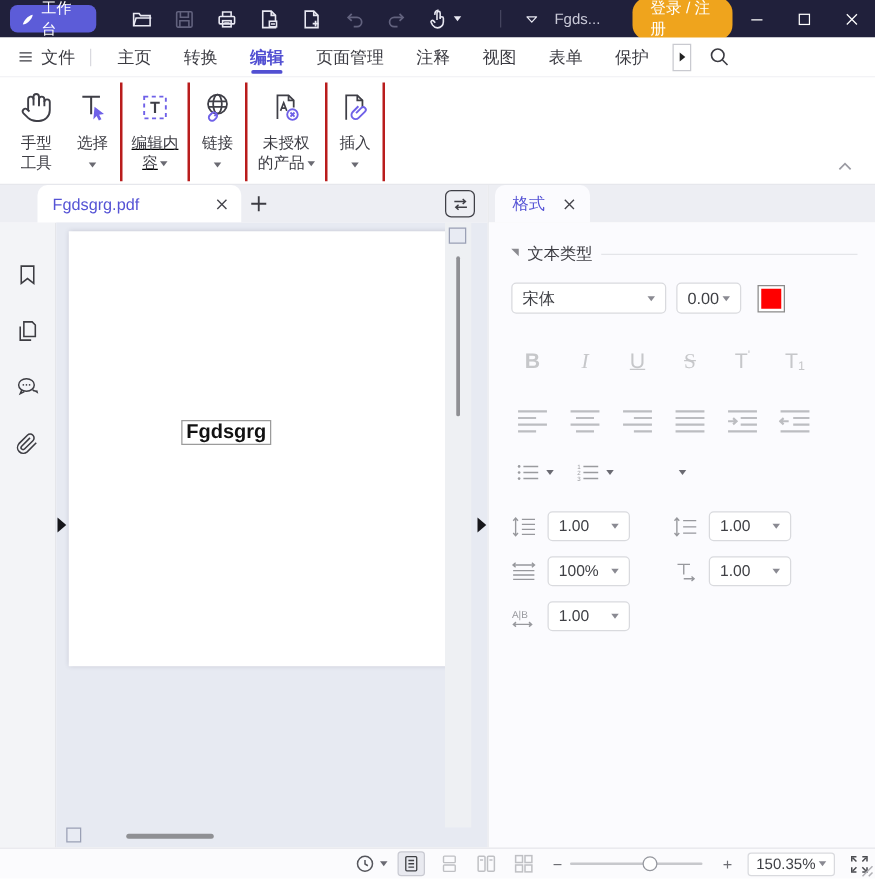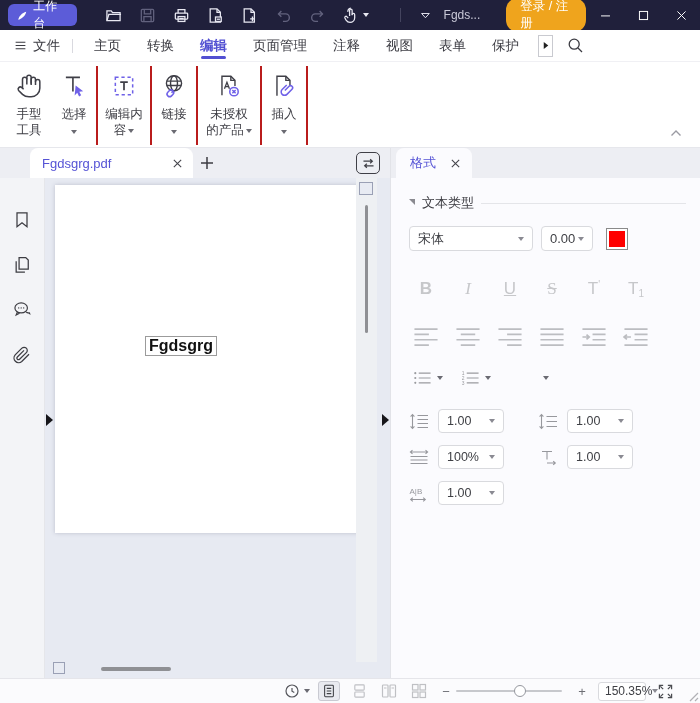--- a/index.html
+++ b/index.html
@@ -33,21 +33,21 @@
   .menu-expand { width:15px; height:22px; border:1px solid #c9cad0; background:#fff; display:flex; align-items:center; justify-content:center; margin-left:6px; cursor:pointer; }
   .menu-search { margin-left:14px; width:17px; height:17px; color:#3b3b42; cursor:pointer; }
 
   
   .ribbon { height:86px; background:#fff; border-bottom:1px solid #e6e7ec; display:flex; align-items:stretch; padding:4px 6px 2px 6px; position:relative; flex:0 0 auto; }
   .tool { display:flex; flex-direction:column; align-items:center; padding:4px 7px 0 7px; min-width:46px; cursor:pointer; }
   .tool.sep { border-right:2px solid #b91c1c; }
   .tool-icon { height:32px; display:flex; align-items:center; justify-content:center; color:#3f3f47; }
   .tool-label { margin-top:4px; font-size:12.5px; line-height:16px; color:#3c3c43; text-align:center; width:100%; }
   .tool-label .cap { display:inline-block; vertical-align:middle; margin-left:2px; }
-  .t-narrow { width:44px; } .t-mid { width:54px; } .t-wide { width:64px; }
+  .t-narrow { width:44px; } .t-mid { width:54px;text-decoration:underline; } .t-wide { width:64px; }
   .caret-down { width:0; height:0; border-left:3.5px solid transparent; border-right:3.5px solid transparent; border-top:4.5px solid #6a6a72; display:inline-block; }
   .ribbon-collapse { position:absolute; right:18px; bottom:10px; width:12px; height:8px; color:#9a9aa2; cursor:pointer; }
 
   
   .workspace { flex:1 1 auto; display:flex; min-height:0; }
   .main-left { width:390px; display:flex; flex-direction:column; min-height:0; }
   .tabbar { height:30px; background:#edeef3; display:flex; align-items:flex-end; flex:0 0 auto; position:relative; }
   .doc-tab { display:flex; align-items:center; justify-content:space-between; width:163px; height:30px; background:#fff; border-radius:8px 8px 0 0; padding:0 10px 0 12px; cursor:pointer;margin-left:30px; }
   .doc-tab-label { color:#5553d5; font-size:13px; }
   .tab-close { width:11px; height:11px; color:#45454c; cursor:pointer; }
@@ -109,21 +109,21 @@
   
   .statusbar { height:25px; background:#fbfbfd; border-top:1px solid #e5e5ea; display:flex; align-items:center; padding-left:284px; flex:0 0 auto; position:relative; }
   .st-item { display:flex; align-items:center; cursor:pointer; color:#55565c; }
   .st-reading { gap:4px; }
   .view-btn { width:22px; height:20px; display:flex; align-items:center; justify-content:center; border-radius:3px; margin-left:8px; color:#bfc0c4; cursor:pointer; }
   .view-btn.active { background:#e9eaf0; border:1px solid #c9cad2; color:#3f4045; }
   .zoom-glyph { font-size:13px; color:#6d6e74; margin-left:10px; width:12px; text-align:center; cursor:pointer; }
   .slider { position:relative; width:106px; height:14px; margin:0 4px; cursor:pointer; }
   .slider-track { position:absolute; left:0; right:0; top:6px; height:2px; background:#c7c8cc; border-radius:1px; }
   .slider-thumb { position:absolute; left:55%; top:1px; width:12px; height:12px; border-radius:50%; background:#fff; border:1px solid #96989f; }
-  .sel-zoom { width:48px; height:19px; margin-left:10px; font-size:12px; padding:0 6px; border-radius:3px; }
+  .sel-zoom { width:70px; height:19px; margin-left:10px; font-size:12px; padding:0 6px; border-radius:3px; }
   .st-expand { margin-left:12px; width:15px; height:15px; color:#4a4b50; }
   .resize-grip { position:absolute; right:1px; bottom:1px; width:12px; height:12px; color:#b0b0b5; cursor:nwse-resize; }
 </style>
 </head>
 <body>
 
 <div class="app">
 
   <div class="titlebar">
     <div class="logo-pill">

